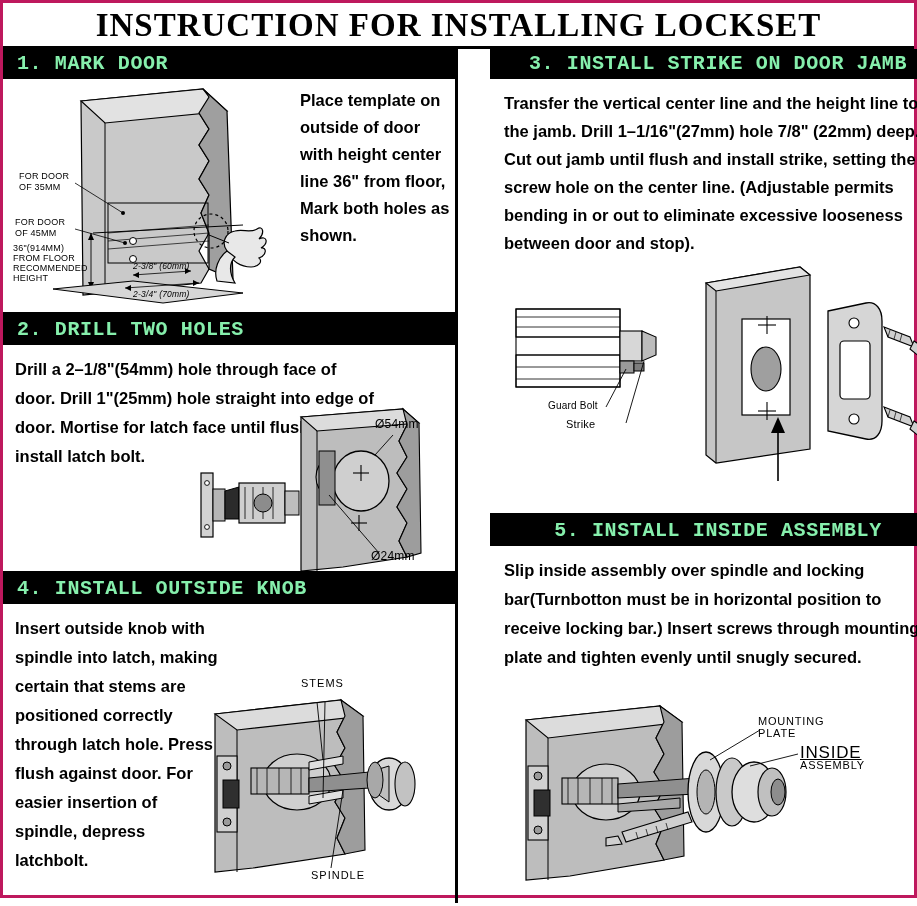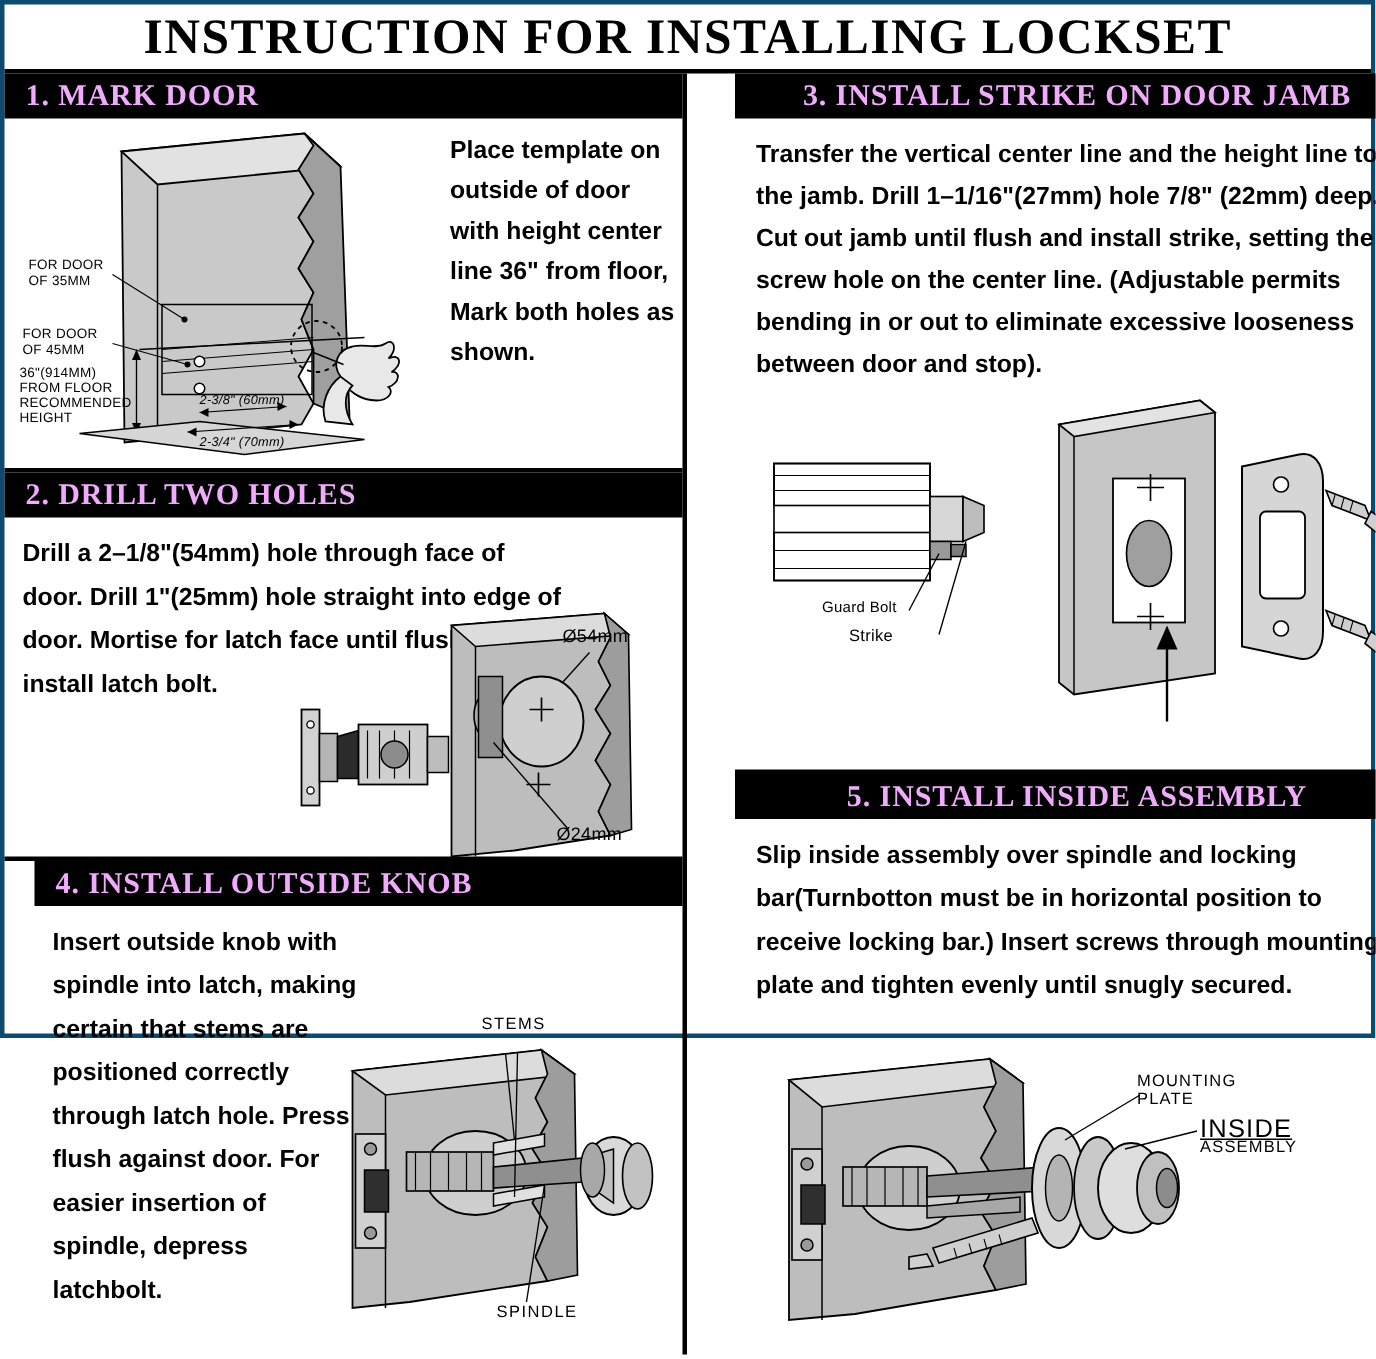--- a/index.html
+++ b/index.html
@@ -10,23 +10,23 @@
   body {
     width: 917px;
     height: 906px;
     font-family: "Liberation Sans", sans-serif;
     color: #000;
     overflow: hidden;
   }
   .sheet {
     position: relative;
     width: 917px;
-    height: 692px;
+    height: 898px;
     box-sizing: border-box;
-    border: 3px solid #0c4a6e;
+    border: 3px solid #be185d;
     background: #fff;
   }
   
   .title {
     text-align: center;
     font-family: "Liberation Serif", serif;
     font-weight: bold;
     font-size: 33px;
     letter-spacing: 1px;
     line-height: 40px;
@@ -59,22 +59,22 @@
     height: 854px;
     box-sizing: border-box;
     margin-left: 32px;
   }
   .panel {
     position: relative;
     box-sizing: border-box;
   }
   .panel-head {
     background: #000;
-    color: #f0abfc;
-    font-family: Liberation Serif, serif;
+    color: #86efac;
+    font-family: Liberation Mono, monospace;
     font-weight: bold;
     font-size: 20px;
     letter-spacing: .6px;
     padding: 4px 0 4px 14px;
     line-height: 22px;
     white-space: nowrap;
   }
   .panel-head.center {
     text-align: center;
     padding-left: 0;
@@ -236,21 +236,21 @@
               <line x1="136" y1="92" x2="186" y2="150" stroke="#000" stroke-width="0.9"></line>
             </svg>
             <div class="lbl" style="left:182px; top:16px; font-size:12px;">Ø54mm</div>
             <div class="lbl" style="left:178px; top:148px; font-size:12px;">Ø24mm</div>
           </div>
         </div>
       </div>
 
       <div class="divider"></div>
 
-      <div class="panel" style="height:332px;margin-left:20px;">
+      <div class="panel" style="height:332px;">
         <div class="panel-head">4.  INSTALL OUTSIDE KNOB</div>
         <div class="panel-body" style="padding-top:24px;">
           <div class="ptext" style="position:absolute; left:12px; top:10px; width:205px; line-height:29px;">Insert outside knob with spindle into latch, making certain that stems are positioned correctly through latch hole.  Press flush against door.  For easier insertion of spindle, depress latchbolt.</div>
 
           <div class="fig" style="position:absolute; left:190px; top:52px; width:250px; height:240px;">
             <svg width="250" height="240" viewBox="0 0 250 240">
 
               <polygon points="22,58 148,44 152,60 144,76 152,92 142,110 152,126 142,146 152,162 144,182 152,198 60,212 22,216" fill="#bdbdbd" stroke="#000" stroke-width="1.2"></polygon>
               <polygon points="22,58 148,44 170,60 44,74" fill="#dcdcdc" stroke="#000" stroke-width="1.1"></polygon>
               <polygon points="148,44 170,60 172,194 152,198 144,182 152,162 142,146 152,126 142,110 152,92 144,76 152,60" fill="#9d9d9d" stroke="#000" stroke-width="1.1"></polygon>

